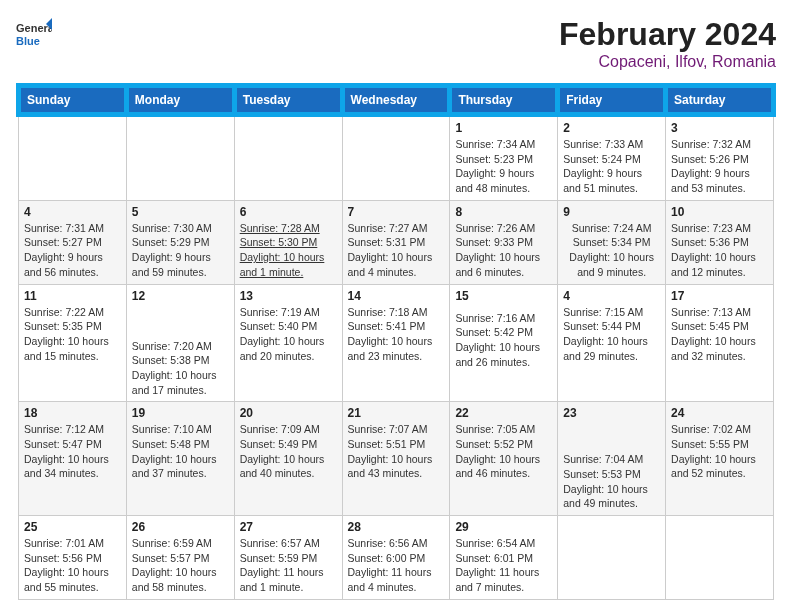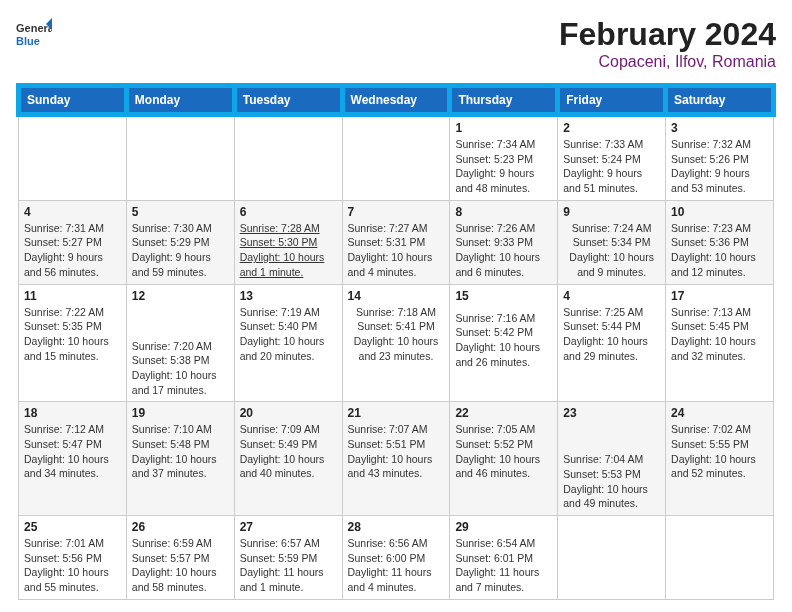--- a/index.html
+++ b/index.html
@@ -204,35 +204,35 @@
         </td>
         <td>
           <span class="day-number">13</span>
           <div class="day-info" style="white-space: pre-line;">Sunrise: 7:19 AM
 Sunset: 5:40 PM
 Daylight: 10 hours
 and 20 minutes.</div>
         </td>
         <td>
           <span class="day-number">14</span>
-          <div class="day-info" style="white-space: pre-line; text-align: center;">Sunrise: 7:18 AM
+          <div class="day-info" style="white-space: pre-line;">Sunrise: 7:18 AM
 Sunset: 5:41 PM
 Daylight: 10 hours
 and 23 minutes.</div>
         </td>
         <td>
           <span class="day-number">15</span>
           <div class="day-info" style="white-space: pre-line; margin-top: 8px;">Sunrise: 7:16 AM
 Sunset: 5:42 PM
 Daylight: 10 hours
 and 26 minutes.</div>
         </td>
         <td>
           <span class="day-number">4</span>
-          <div class="day-info" style="white-space: pre-line;">Sunrise: 7:25 AM
+          <div class="day-info" style="white-space: pre-line;">Sunrise: 7:15 AM
 Sunset: 5:44 PM
 Daylight: 10 hours
 and 29 minutes.</div>
         </td>
         <td>
           <span class="day-number">17</span>
           <div class="day-info" style="white-space: pre-line;">Sunrise: 7:13 AM
 Sunset: 5:45 PM
 Daylight: 10 hours
 and 32 minutes.</div>

